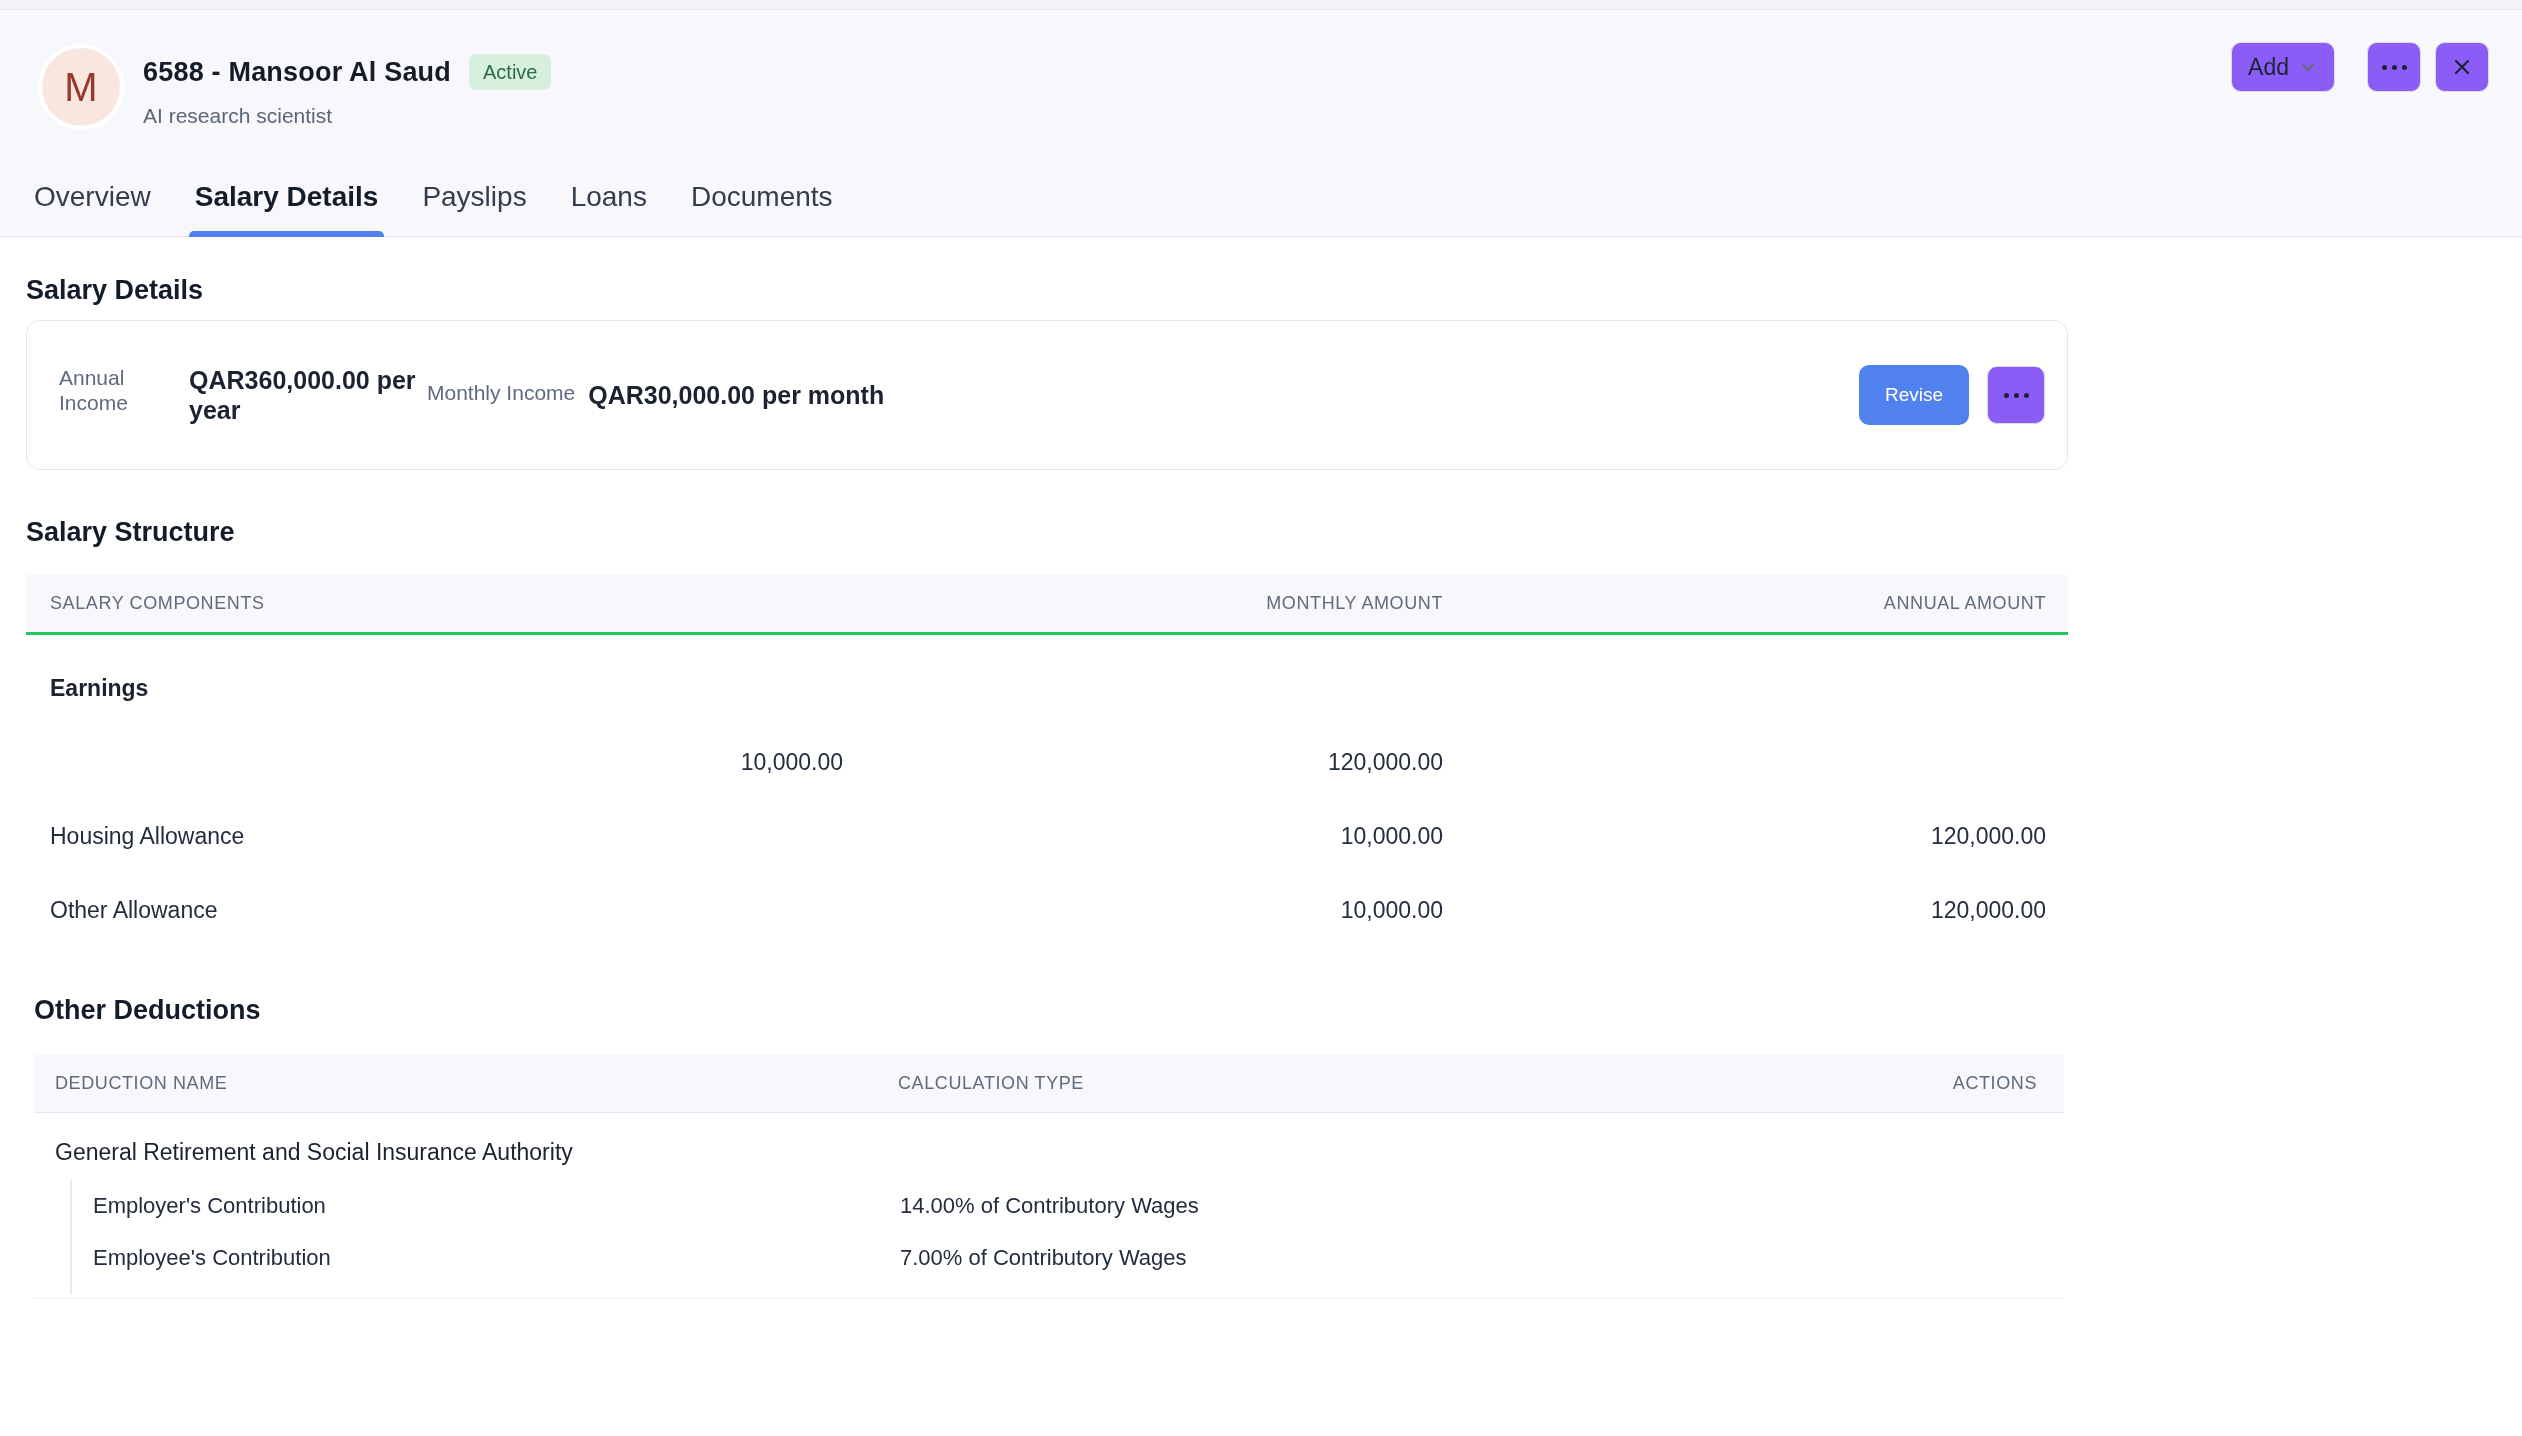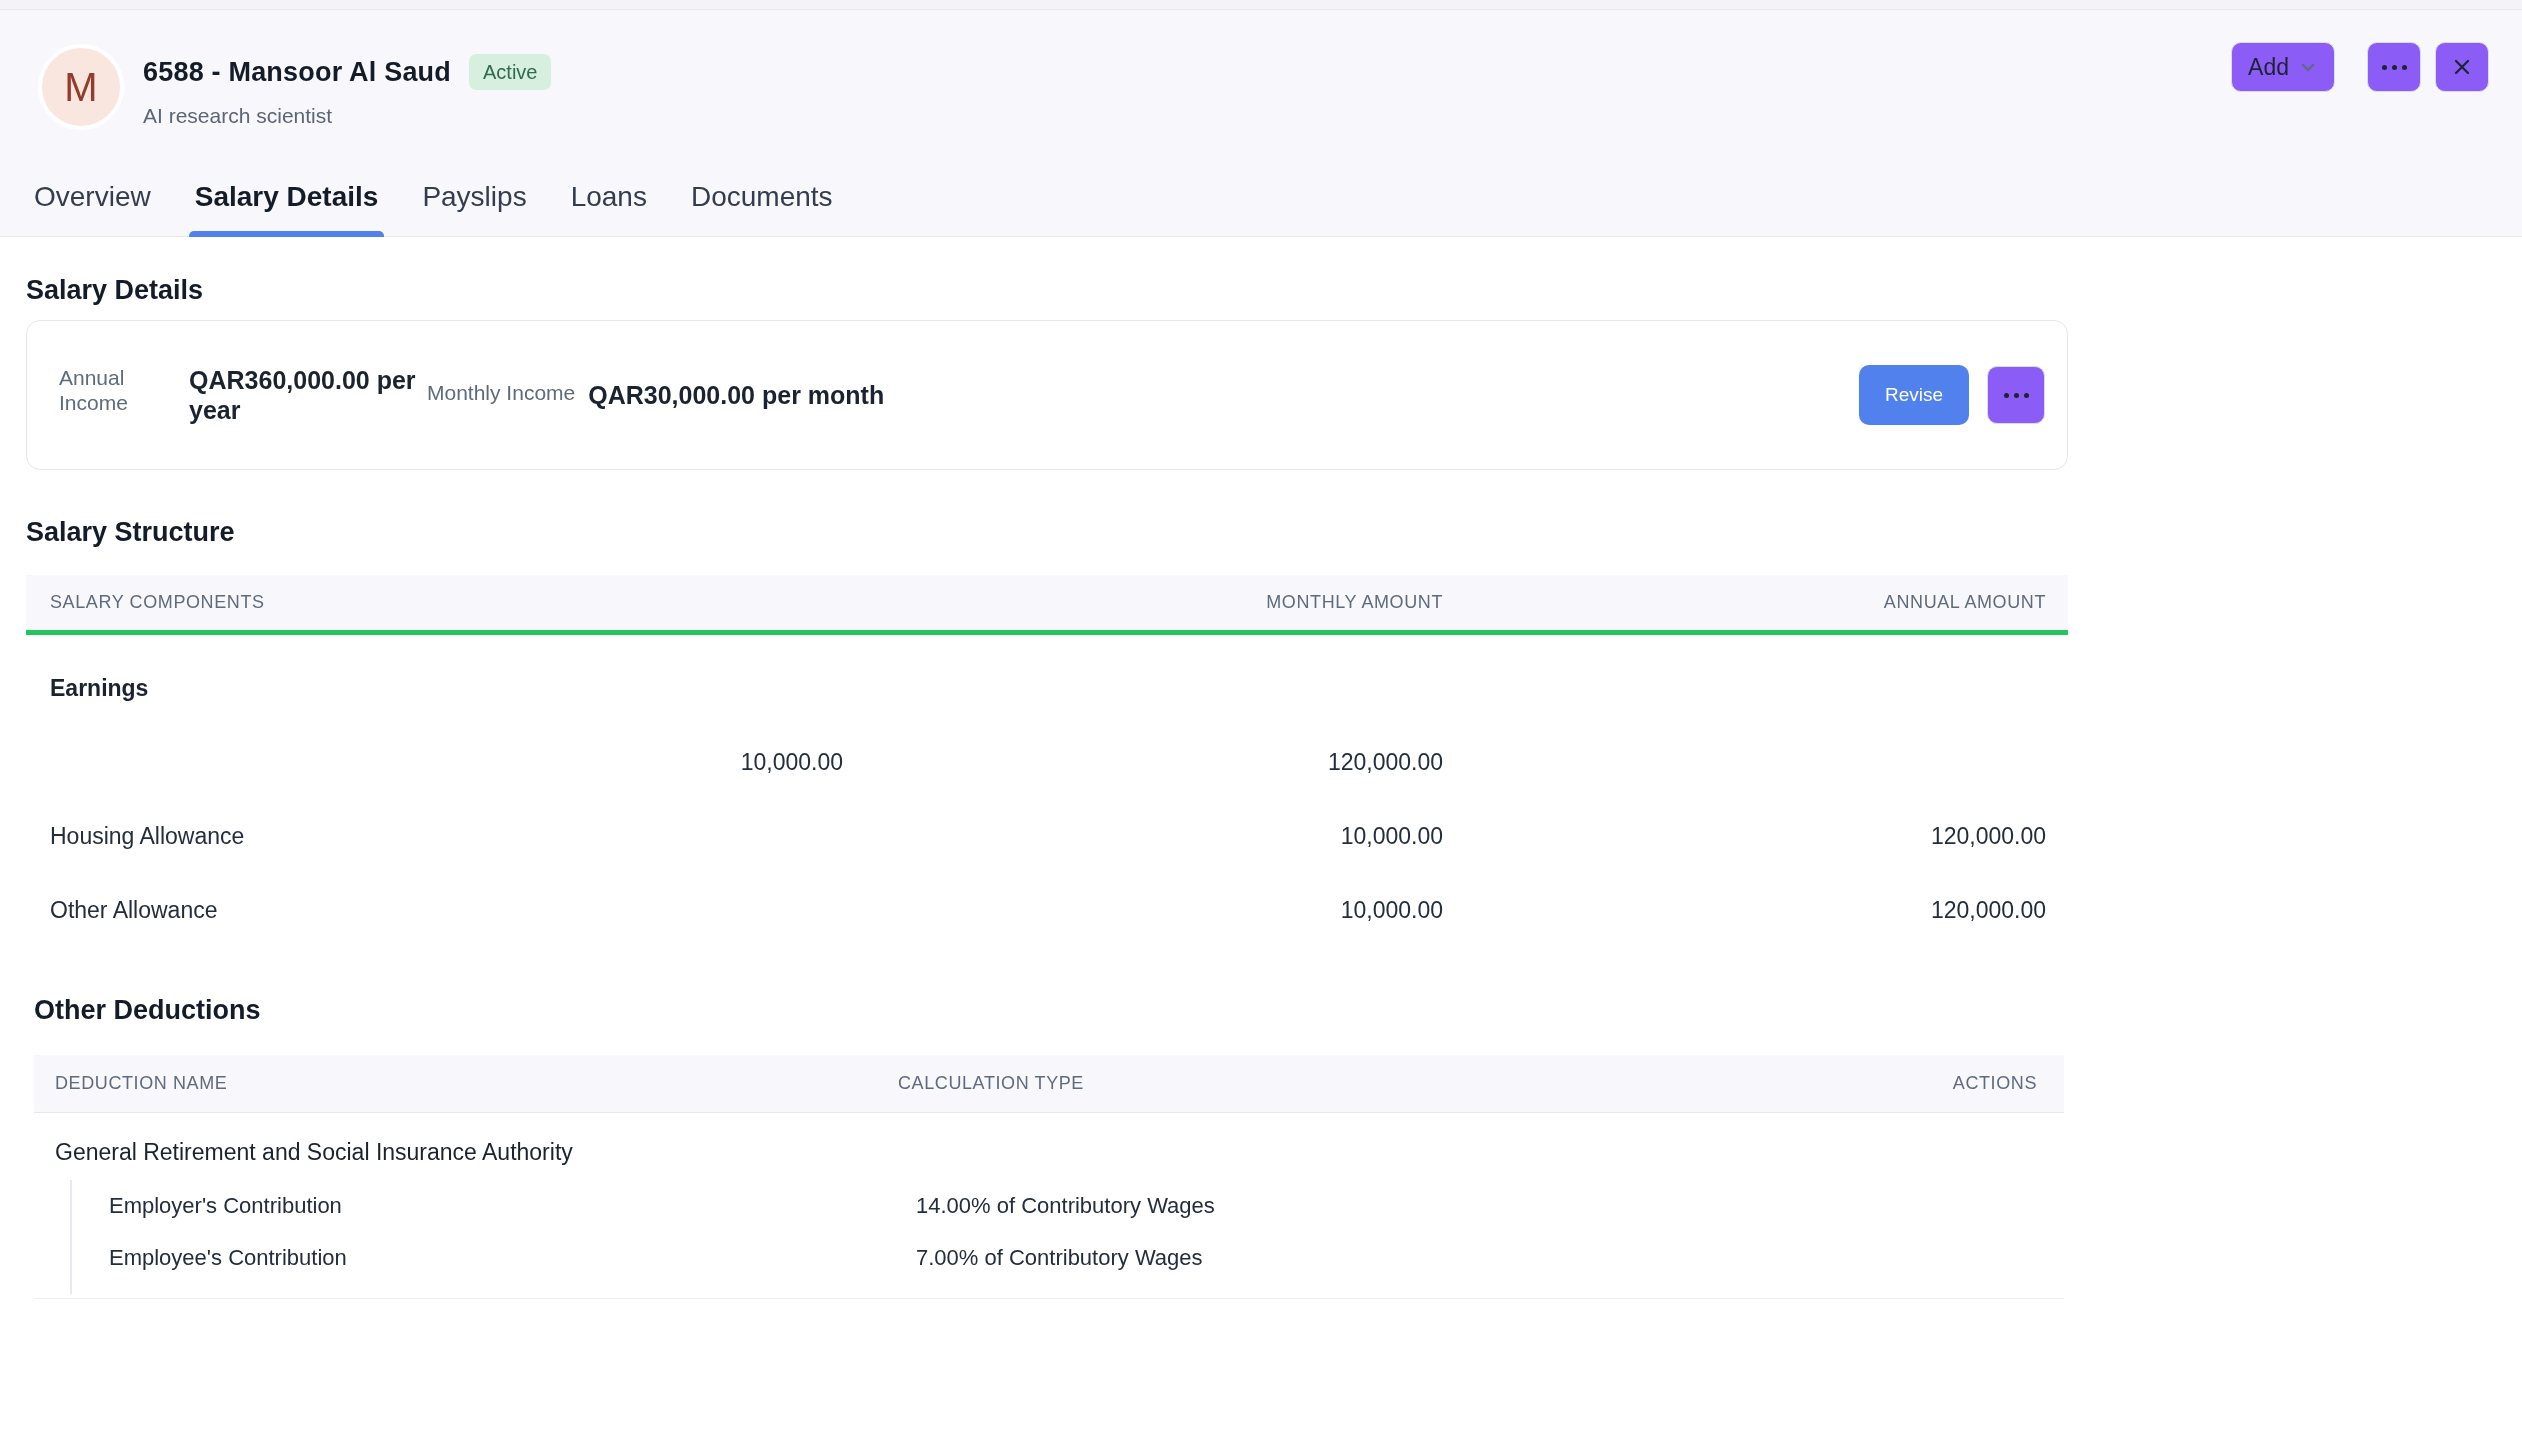--- a/index.html
+++ b/index.html
@@ -75,21 +75,21 @@
     background:#5081EC; color:#ffffff; border:none; border-radius:10px;
     height:60px; width:110px; font-size:19px; font-weight:500; cursor:pointer; font-family:inherit;
   }
   .icon-btn.card { width:58px; height:58px; }
 
   
   .table1 { margin-top:27px; width:2042px; }
   .thead1 {
     display:grid; grid-template-columns:1fr 600px 603px;
     height:60px; align-items:center; background:#F8F8FC;
-    padding-left:24px; padding-right:22px; border-bottom:5px solid #22c55e;
+    padding-left:24px; padding-right:22px; border-bottom:3px solid #22c55e;
   }
   .th {
     font-size:18px; font-weight:500; letter-spacing:0.6px;
     color:#5F6B7D; text-transform:uppercase;
   }
   .th.num, .cell.num { text-align:right; }
   .tbody1 { padding-top:16px; }
   .row1 {
     display:grid; grid-template-columns:1fr 600px 603px;
     height:74px; align-items:center; padding-left:24px; padding-right:22px;
@@ -104,21 +104,21 @@
   .table2 { margin-top:29px; margin-left:8px; width:2030px; padding-bottom:0; }
   .thead2 {
     display:grid; grid-template-columns:843px 1fr 200px;
     height:58px; align-items:center; background:#F8F8FC;
     padding-left:21px; padding-right:27px; border-bottom:1px solid #E7E7EC;
   }
   .group-name { padding:24px 0 13px 21px; font-size:23px; color:#1B2230; line-height:30px; }
   .sub-rows { margin-left:36px; border-left:2px solid #E8E8EE; padding-bottom:10px; }
   .sub-row {
     display:grid; grid-template-columns:807px 1fr;
-    padding:12px 0 12px 37px; font-size:22px; color:#242D3D; line-height:28px;
+    padding:12px 0 12px 21px; font-size:22px; color:#242D3D; line-height:28px;
   }
   .table2-bottom { border-bottom:1px solid #EDEDF2; margin-top:4px; }
 
   
   .chevron-svg, .close-svg { display:block; }
 </style>
 </head>
 <body>
 
 <div class="page">

